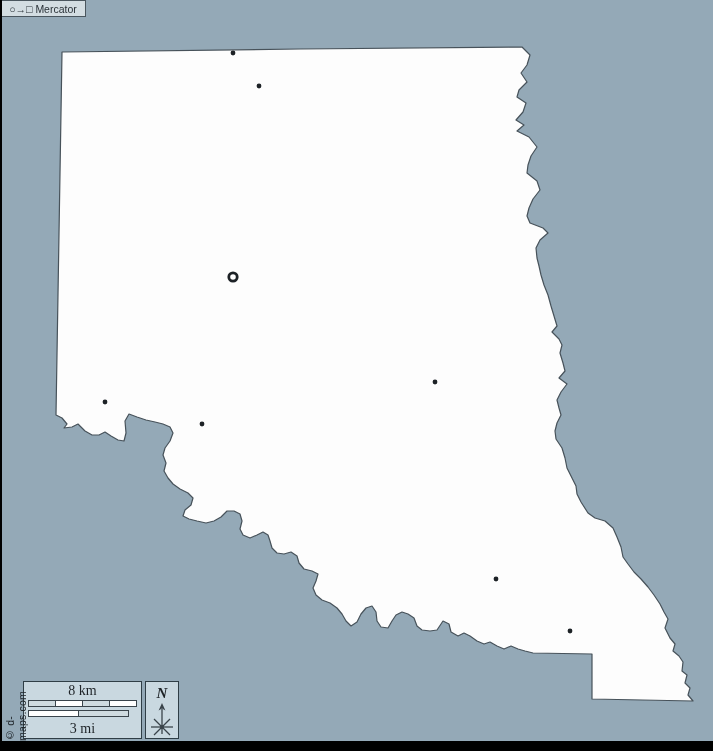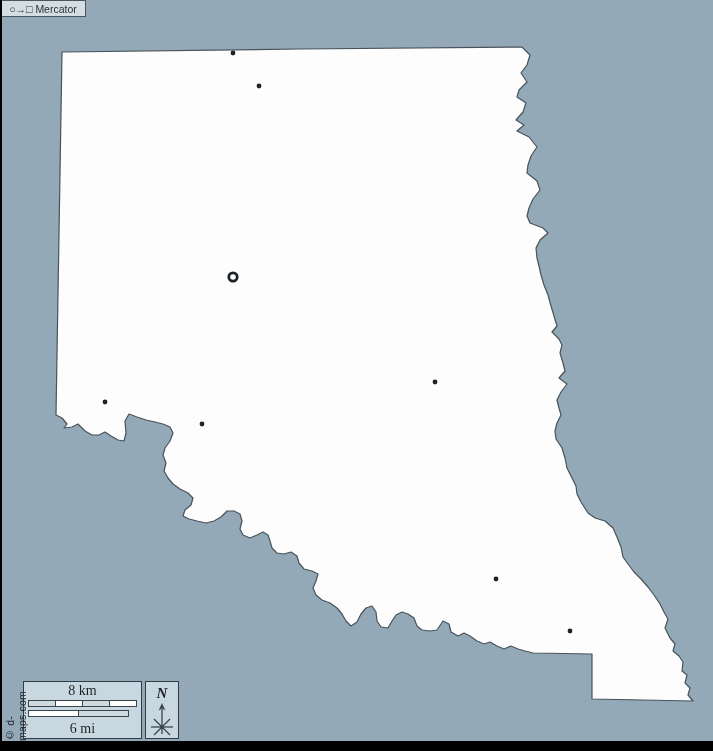--- a/index.html
+++ b/index.html
@@ -61,21 +61,21 @@
     <div class="scale-bar km">
         <div class="seg shaded"></div>
         <div class="seg white"></div>
         <div class="seg shaded"></div>
         <div class="seg white"></div>
       </div>
     <div class="scale-bar mi">
         <div class="seg white"></div>
         <div class="seg shaded"></div>
       </div>
-    <div class="scale-label">6 mi</div>
+    <div class="scale-label">3 mi</div>
   </div>
 
   <div class="panel north-box">
     <div class="north-label">N</div>
     <svg width="26" height="36" viewBox="0 0 26 36">
       <g stroke="#3a444b" stroke-width="1.3" fill="none">
         <line x1="13" y1="7" x2="13" y2="32"></line>
         <line x1="2" y1="25" x2="24" y2="25"></line>
         <line x1="5" y1="17" x2="21" y2="33"></line>
         <line x1="21" y1="17" x2="5" y2="33"></line>

